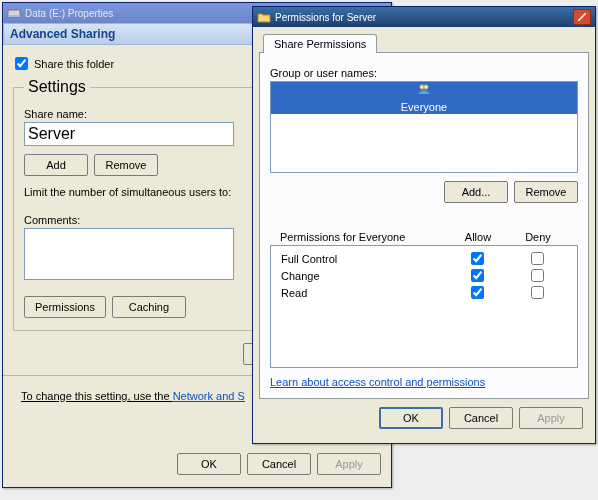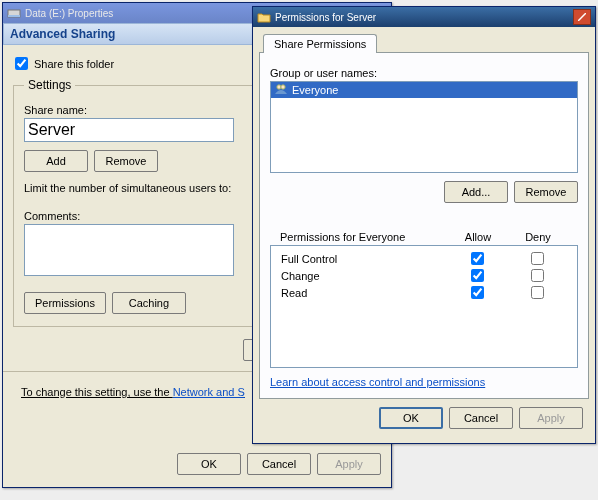--- a/index.html
+++ b/index.html
@@ -63,21 +63,21 @@
     width: 13px; height: 13px;
     margin: 0;
   }
   fieldset {
     border: 1px solid #bdb8a4;
     margin: 4px 2px;
     padding: 8px 10px 12px 10px;
   }
   legend {
     padding: 0 4px;
-    font-size: 12px;
+    font-size: 16px;
     margin-top: 24px;
   }
   .field-label { margin: 4px 0 2px 0; }
   input[type="text"], textarea {
     width: 100%;
     border: 1px solid #7f9db9;
     font-family: Tahoma, sans-serif;
     font-size: 16px;
     padding: 2px 3px;
     background: #fff;
@@ -129,20 +129,21 @@
   }
   .listbox {
     border: 1px solid #7f9db9;
     background:#fff;
     height: 92px;
     overflow:auto;
   }
   .listitem {
     display:flex; align-items:center; gap:4px;
     padding: 1px 3px;
+    flex-direction: column;
   }
   .listitem.selected { background:#316ac5; color:#fff; }
   .perm-table {
     border: 1px solid #7f9db9;
     background:#fff;
     padding: 4px 0;
   }
   .perm-head, .perm-row {
     display:grid;
     grid-template-columns: 1fr 60px 60px;

